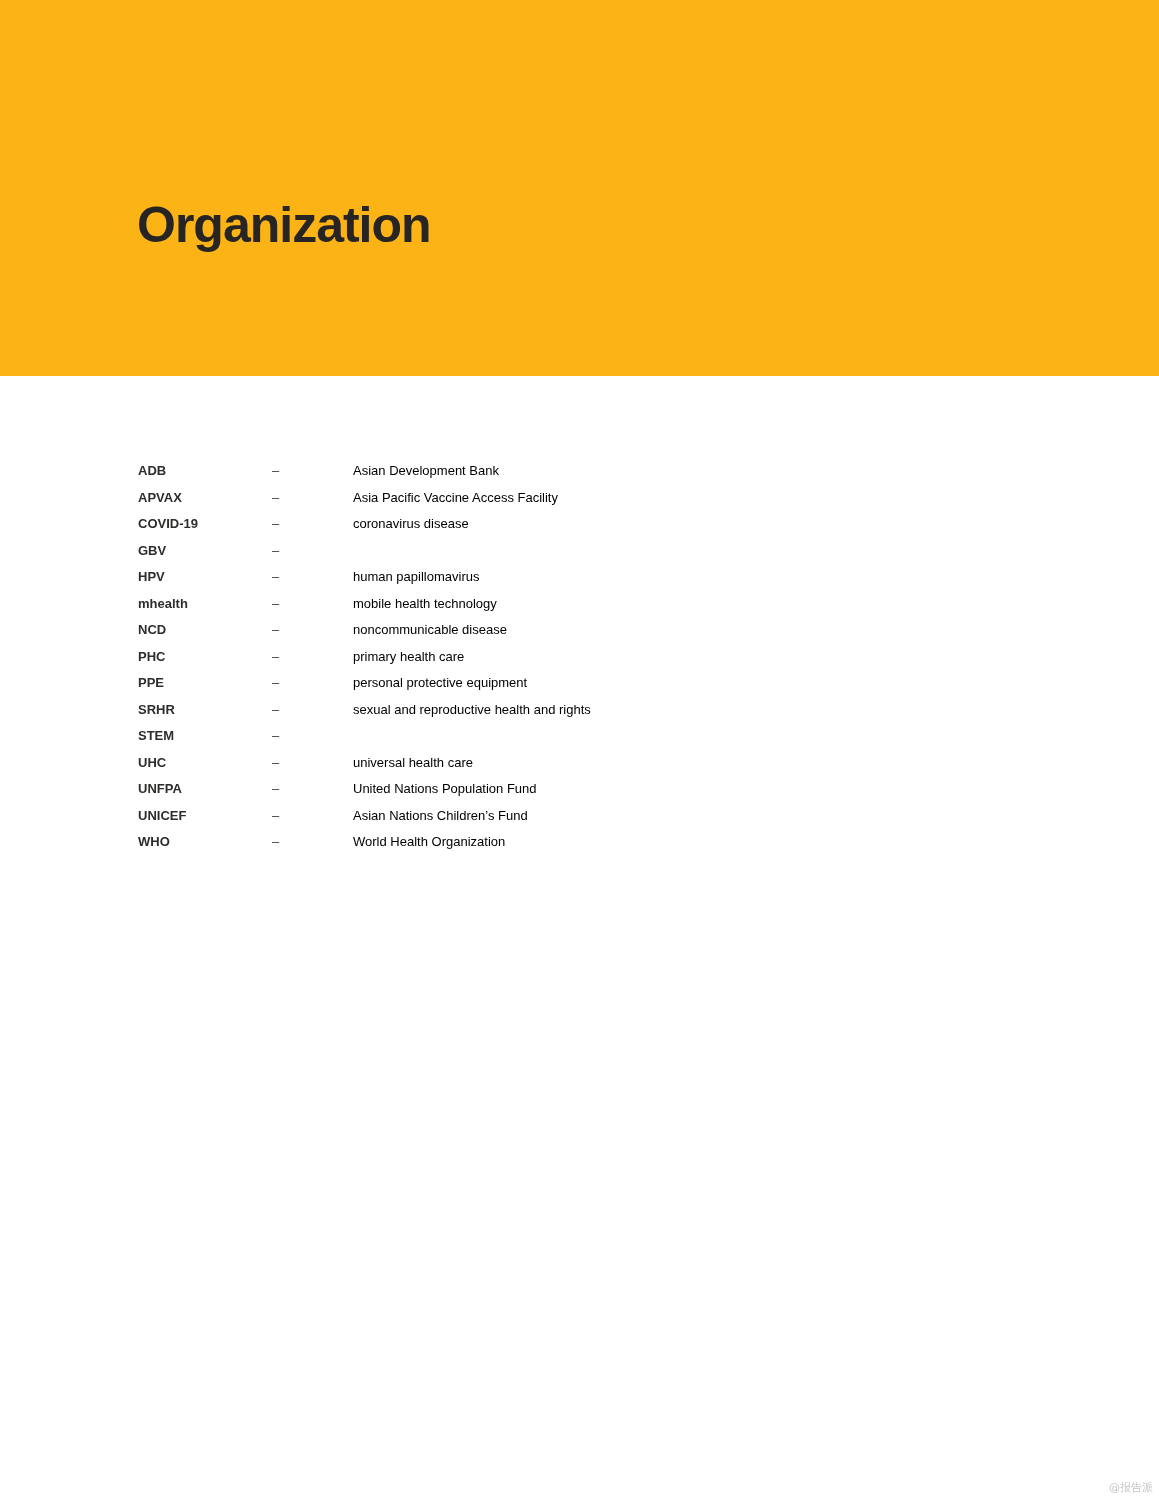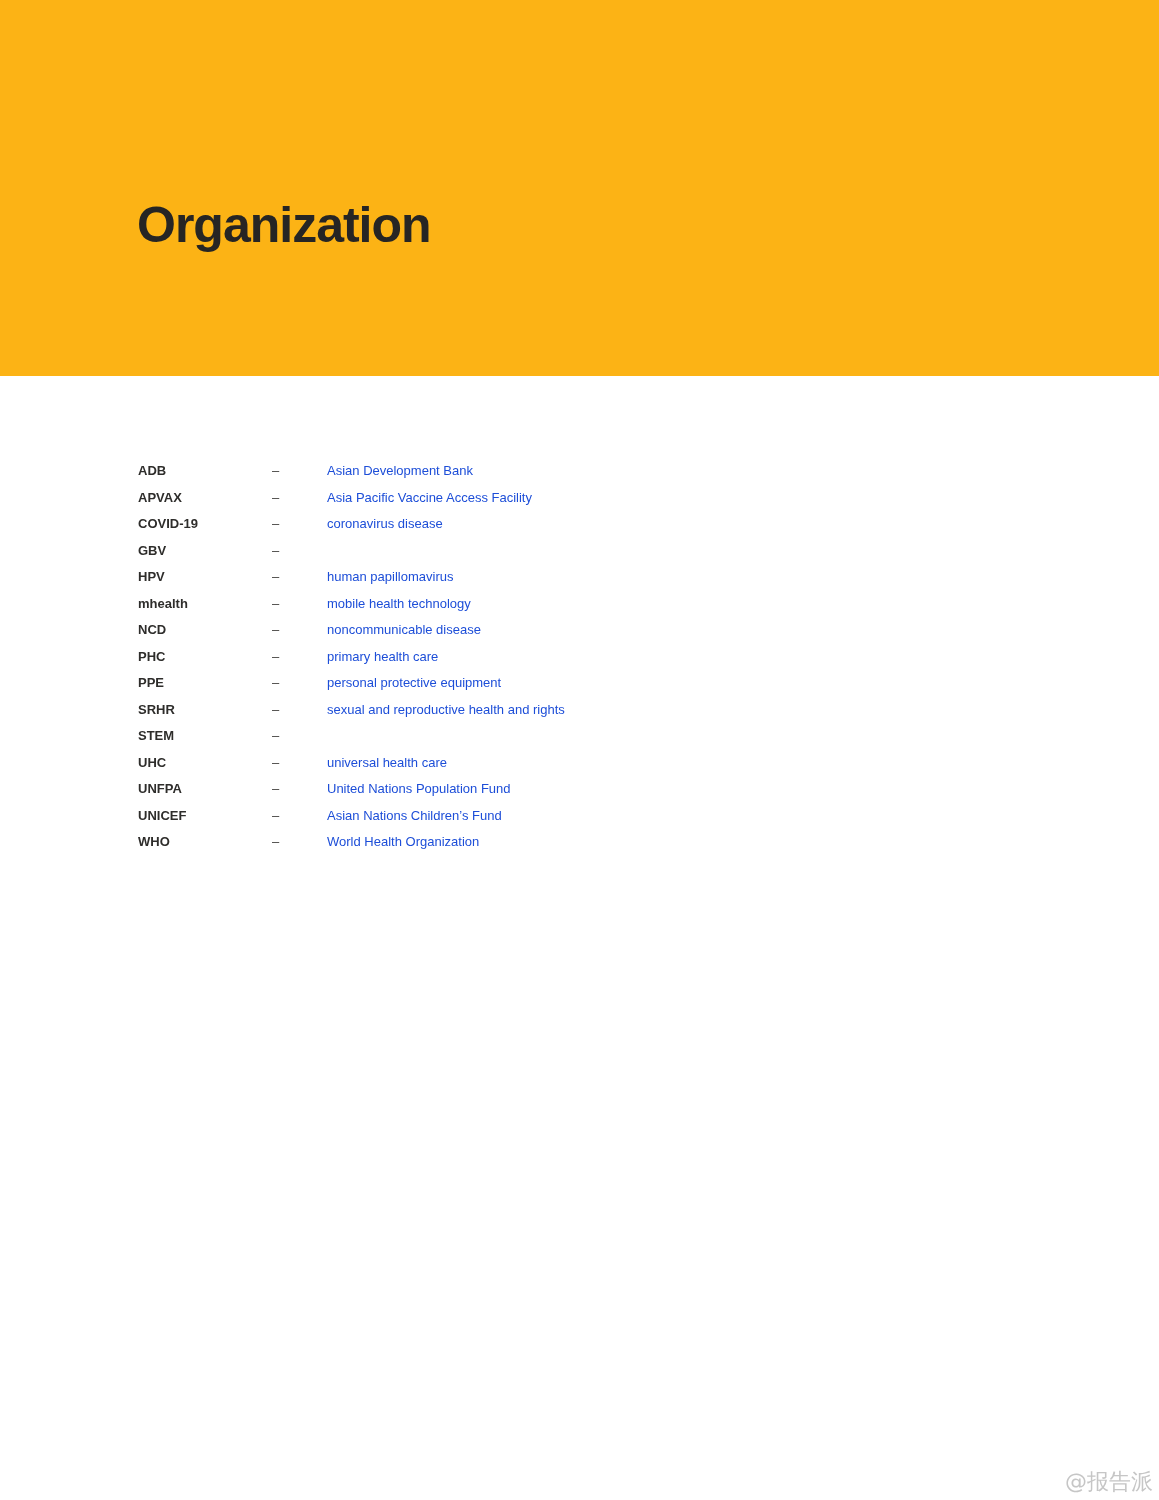--- a/index.html
+++ b/index.html
@@ -51,27 +51,28 @@
   .abbr-term {
     font-weight: 700;
     color: #2e2d2b;
   }
   .abbr-dash {
     font-weight: 400;
     color: #403f3d;
   }
   .abbr-def {
     font-weight: 400;
-    color: #1d4ed8;
+    color: #000000;
+    margin-left: 26px;
   }
   .watermark {
     position: absolute;
     right: 6px;
     bottom: 6px;
-    font-size: 22px;
+    font-size: 11px;
     line-height: 1.1;
     color: #c6c6c6;
     font-family: "DejaVu Sans", "Liberation Sans", sans-serif;
   }
 </style>
 </head>
 <body>
 
 <div class="page">
 

